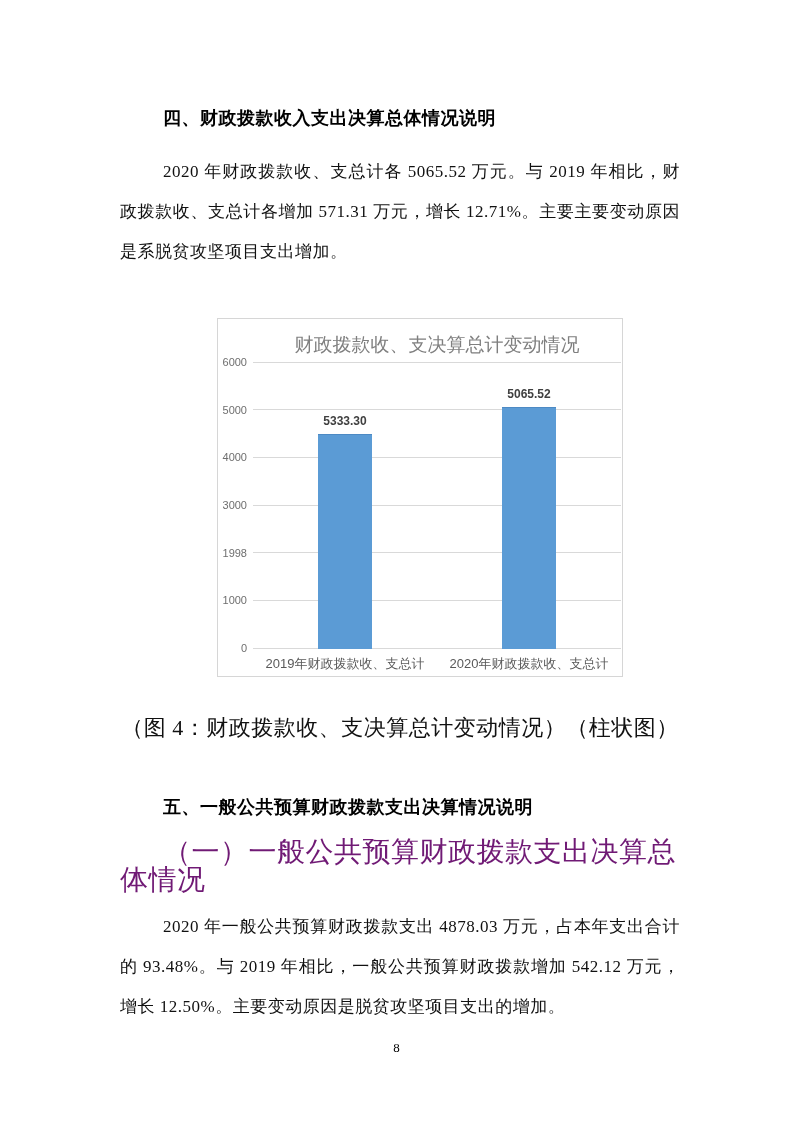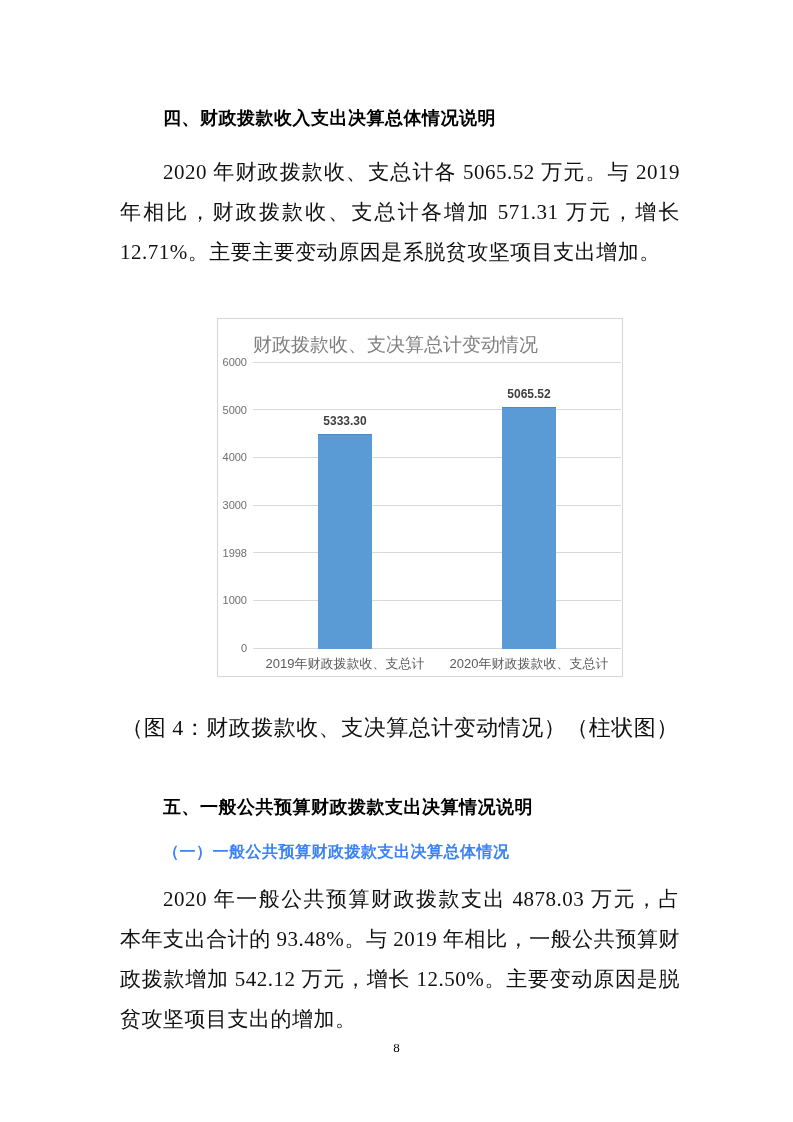--- a/index.html
+++ b/index.html
@@ -11,36 +11,36 @@
   .content{position:absolute;left:120px;top:0;width:560px;}
   h2.sec{
     margin:0;font-family:"Liberation Sans","DejaVu Sans",sans-serif;
     font-weight:bold;font-size:18px;line-height:28px;color:#000;
     text-indent:43px;letter-spacing:0.5px;
   }
   h2.sec4{margin-top:104px;}
   h2.sec5{margin-top:50px;}
   h3.subsec{
     margin:17px 0 0;font-family:"Liberation Serif","DejaVu Serif",serif;
-    font-weight:bold;font-size:16px;line-height:28px;color:#3b82f6;
+    font-weight:normal;font-size:28px;line-height:28px;color:#701a75;
     text-indent:43px;letter-spacing:0.5px;
   }
   p.body{
-    margin:20px 0 0;font-size:21px;line-height:40px;color:#111;
+    margin:20px 0 0;font-size:17px;line-height:40px;color:#111;
     text-align:justify;text-indent:43px;letter-spacing:0.5px;
   }
   p.body2{margin-top:13px;}
   .chart{
     margin:46px 0 0 97px;width:404px;height:357px;
     border:1px solid #d6d6d6;position:relative;background:#fff;
     font-family:"Liberation Sans","DejaVu Sans",sans-serif;
   }
   .chart-title{
     position:absolute;top:14px;left:35px;width:368px;height:24px;
-    text-align:left;font-size:19px;line-height:24px;color:#7f7f7f;
+    text-align:center;font-size:19px;line-height:24px;color:#7f7f7f;
   }
   .chart-plot{position:absolute;left:0;top:0;width:100%;height:100%;}
   .caption{
     margin:36px 0 0;font-size:22px;line-height:30px;color:#111;
     text-align:center;letter-spacing:0.5px;
   }
   .page-number{
     position:absolute;left:0;top:1040px;width:100%;
     text-align:center;font-size:13px;color:#000;
     font-family:"Liberation Serif","DejaVu Serif",serif;

